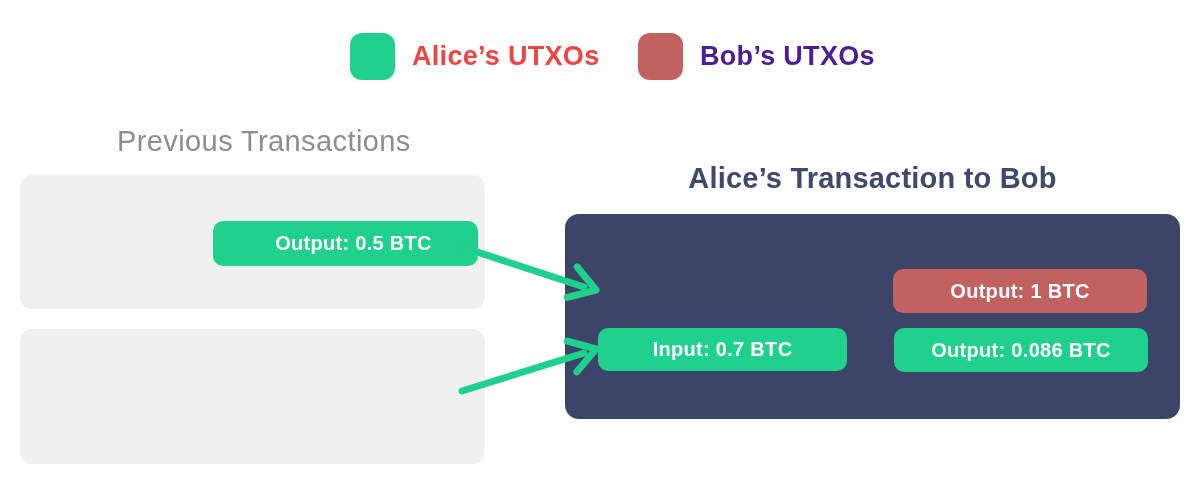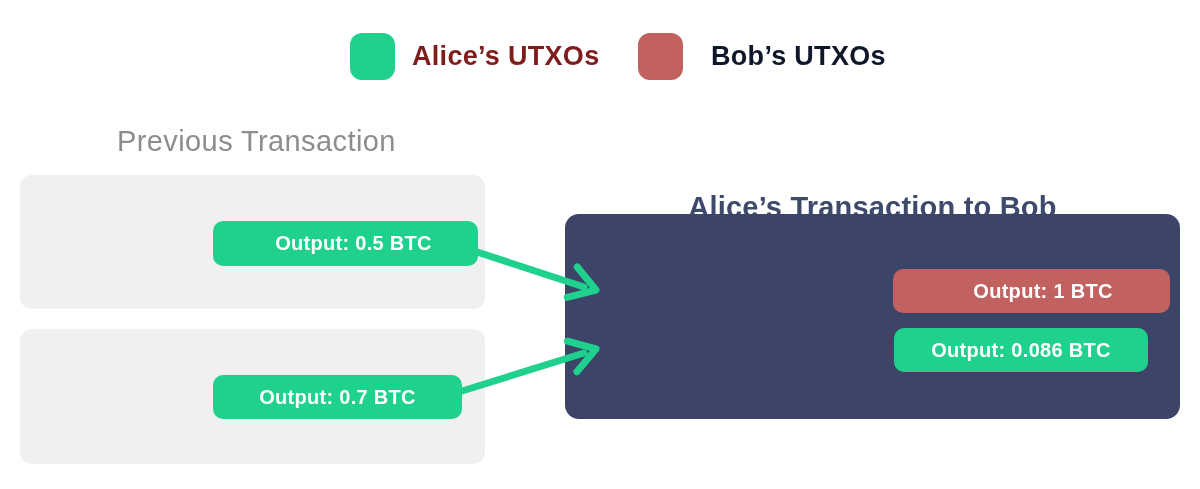--- a/index.html
+++ b/index.html
@@ -27,43 +27,42 @@
     flex: 0 0 auto;
   }
   .swatch.green { background: #1fd18c; }
   .swatch.red   { background: #c16160; }
   .legend-label {
     font-size: 27px;
     font-weight: bold;
     letter-spacing: 0.3px;
     white-space: nowrap;
   }
-  .legend-label.green { color: #7f1d1d; }
-  .legend-label.red   { color: #0f172a; margin-left: 11px; }
+  .legend-label.green { color: #ef4444; }
+  .legend-label.red   { color: #4c1d95; }
 
   
   .prev-title {
     position: absolute;
     left: 117px; top: 125px;
     font-size: 29px;
     color: #8d8d8d;
     letter-spacing: 0.4px;
     white-space: nowrap;
   }
   .tx-title {
     position: absolute;
     left: 565px; top: 162px;
     width: 615px;
     text-align: center;
     font-size: 29px;
     font-weight: bold;
     color: #3e4a6c;
     letter-spacing: 0.2px;
     white-space: nowrap;
-    margin-top: 29px;
   }
 
   
   .prev-box {
     position: absolute;
     left: 20px;
     width: 465px;
     background: #f0f0f0;
     border-radius: 12px;
   }
@@ -92,21 +91,21 @@
     border-radius: 10px;
     white-space: nowrap;
   }
   .pill.green { background: #1fd18c; }
   .pill.red   { background: #c16160; }
 
   .pill.prev-out-1 { left: 213px; top: 221px; width: 249px; height: 45px; padding-left: 16px; }
   .pill.prev-out-2 { left: 213px; top: 375px; width: 249px; height: 44px; }
   .pill.tx-in-1    { left: 598px; top: 268px; width: 249px; height: 44px; }
   .pill.tx-in-2    { left: 598px; top: 328px; width: 249px; height: 43px; }
-  .pill.tx-out-1   { left: 893px; top: 269px; width: 254px; height: 44px; padding-left: 23px; }
+  .pill.tx-out-1   { left: 893px; top: 269px; width: 254px; height: 44px; }
   .pill.tx-out-2   { left: 894px; top: 328px; width: 254px; height: 44px; }
 
   
   .arrows {
     position: absolute;
     left: 0; top: 0;
     width: 1200px; height: 489px;
     pointer-events: none;
   }
   .arrow-stroke {
@@ -124,32 +123,32 @@
 
   <div class="legend-item alice">
     <span class="swatch green"></span>
     <span class="legend-label green">Alice’s UTXOs</span>
   </div>
   <div class="legend-item bob">
     <span class="swatch red"></span>
     <span class="legend-label red">Bob’s UTXOs</span>
   </div>
 
-  <div class="prev-title">Previous Transaction</div>
+  <div class="prev-title">Previous Transactions</div>
 
   <div class="prev-box one"></div>
   <div class="prev-box two"></div>
 
   <div class="pill green prev-out-1">Output: 0.5 BTC</div>
-  <div class="pill green prev-out-2">Output: 0.7 BTC</div>
 
   <div class="tx-title">Alice’s Transaction to Bob</div>
 
   <div class="tx-panel"></div>
 
+  <div class="pill green tx-in-2">Input: 0.7 BTC</div>
   <div class="pill red tx-out-1">Output: 1 BTC</div>
   <div class="pill green tx-out-2">Output: 0.086 BTC</div>
 
   <svg class="arrows" viewBox="0 0 1200 489" aria-hidden="true">
     <g>
       <line class="arrow-stroke" x1="462" y1="247" x2="584" y2="287"></line>
       <g transform="translate(596,290) rotate(18.2)">
         <path class="arrow-stroke" d="M -25 -16 L 0 0 L -25 16"></path>
       </g>
     </g>

